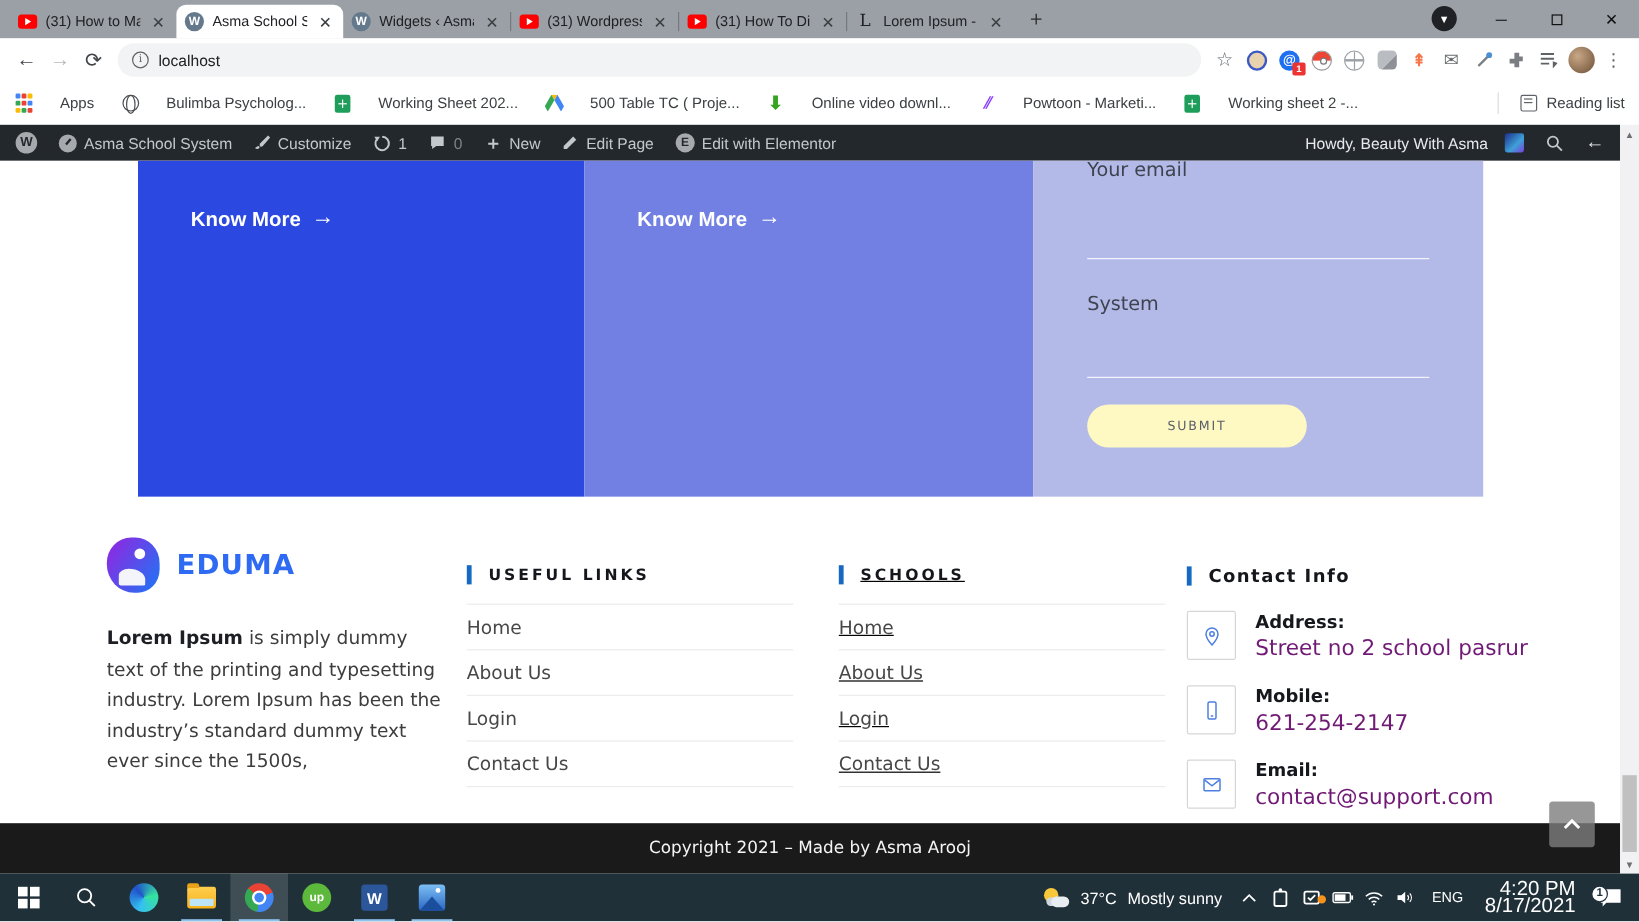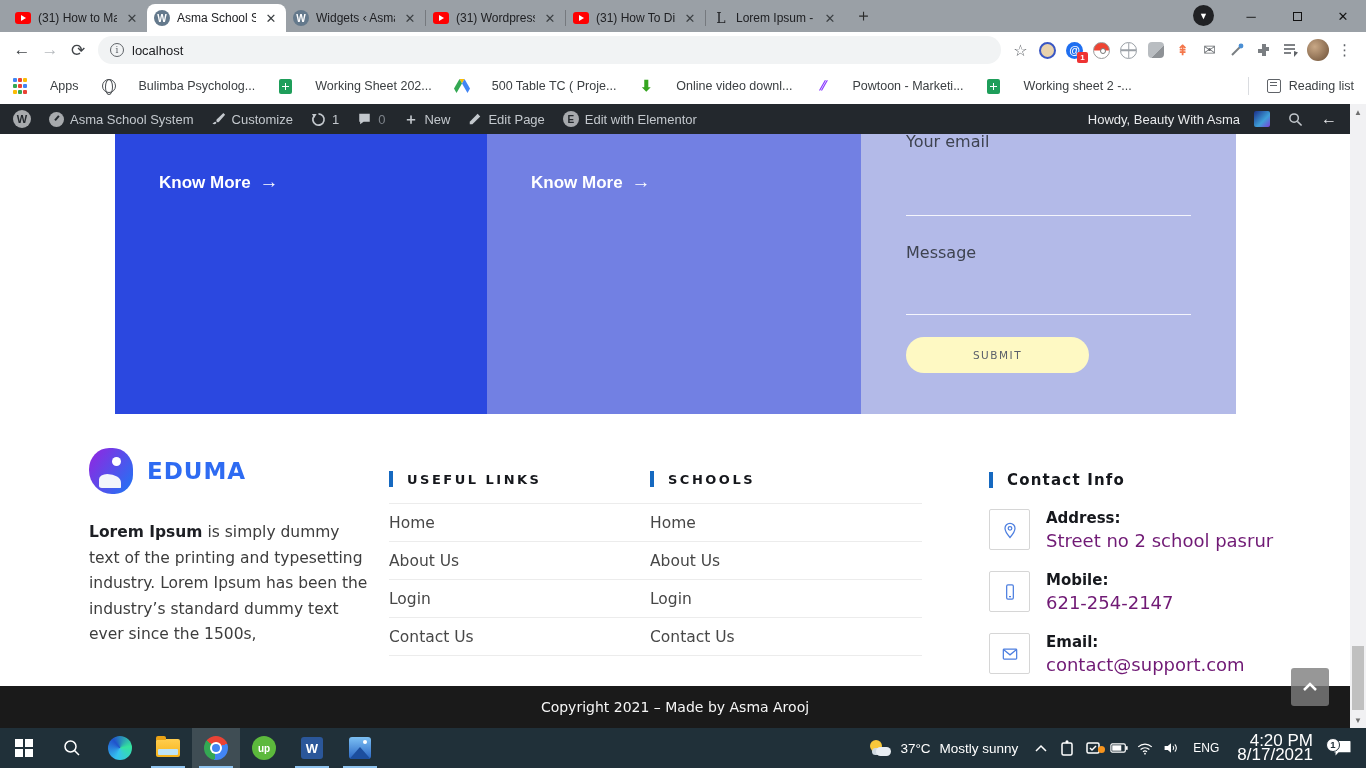--- a/index.html
+++ b/index.html
@@ -107,21 +107,21 @@
   .fcol { position:absolute; top:0; }
   .col-brand { left:89px; width:286px; }
   .logo-row { margin-top:34px; display:flex; align-items:center; gap:14px; }
   .logo-blob { width:44px; height:46px; background:linear-gradient(125deg,#8a2be2 10%,#2e6bf2 85%); border-radius:46% 46% 42% 52%; position:relative; }
   .logo-blob::before { content:""; position:absolute; right:12px; top:9px; width:9px; height:9px; background:#fff; border-radius:50%; }
   .logo-blob::after { content:""; position:absolute; left:10px; bottom:6px; width:22px; height:14px; background:#f3f5fb; border-radius:60% 100% 10% 20%; }
   .brand-name { color:#2e6bf2; font-size:23px; font-weight:bold; letter-spacing:1px; }
   .about { margin-top:26px; font-size:15.5px; line-height:25.5px; color:#3d3d3d; }
   .about b { color:#1d1f24; }
   .col-links1 { left:389px; width:272px; }
-  .col-links2 { left:650px; width:272px; }
+  .col-links2 { left:699px; width:272px;text-decoration:underline; }
   .fhead { margin-top:57px; display:flex; align-items:center; gap:14px; }
   .fhead .bar { width:4px; height:16px; background:#1669c0; }
   .fhead .txt { font-size:13px; font-weight:bold; letter-spacing:2.5px; color:#15171c; }
   .flinks { list-style:none; margin-top:16px; border-top:1px solid #ececec; }
   .flinks li { height:38px; display:flex; align-items:center; font-size:15.5px; color:#474747; border-bottom:1px solid #ececec; }
   .col-contact { left:989px; width:300px; }
   .fhead .txt2 { font-size:15px; font-weight:bold; letter-spacing:1.2px; color:#15171c; }
   .c-item { display:flex; gap:16px; margin-top:20px; }
   .c-box { width:41px; height:41px; border:1px solid #d6d6d6; border-radius:2px; display:flex; align-items:center; justify-content:center; flex:none; background:#fff; }
   .c-label { font-weight:bold; font-size:15px; color:#16181d; }
@@ -421,21 +421,21 @@
     <div class="panel panel-2">
       <a class="know">
         <span>Know More</span>
         <span class="arr">→</span>
       </a>
     </div>
     <div class="panel panel-form">
       <div class="form-inner">
         <div class="f-label email">Your email</div>
         <div class="f-line line1"></div>
-        <div class="f-label msg">Message</div>
+        <div class="f-label msg">System</div>
         <div class="f-line line2"></div>
         <button class="submit-btn">SUBMIT</button>
       </div>
     </div>
 
     <div class="footer">
       <div class="fcol col-brand">
         <div class="logo-row">
           <span class="logo-blob"></span>
           <span class="brand-name">EDUMA</span>

